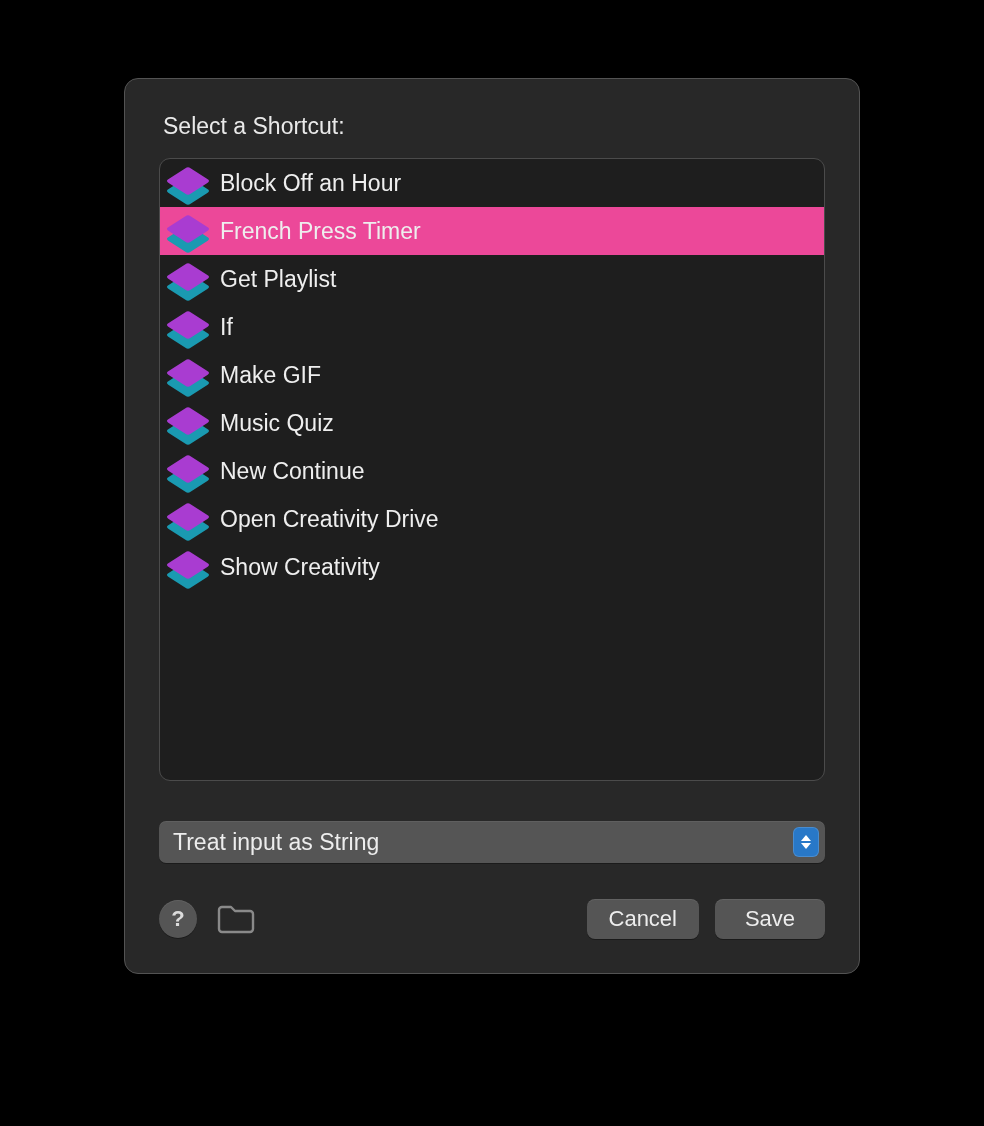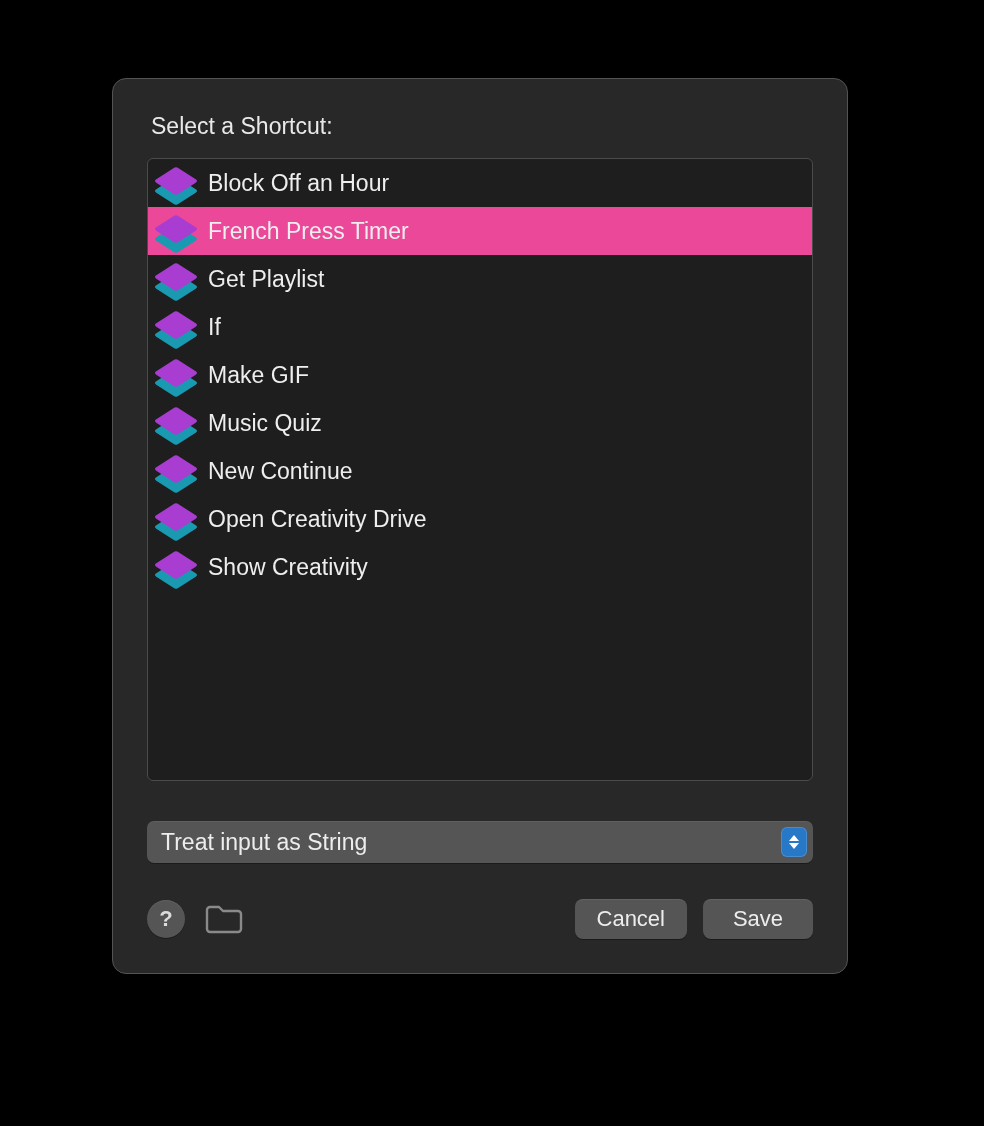--- a/index.html
+++ b/index.html
@@ -5,21 +5,21 @@
   * { box-sizing: border-box; margin: 0; padding: 0; }
   html, body {
     width: 984px;
     height: 1126px;
     background: #000;
     font-family: -apple-system, BlinkMacSystemFont, "Helvetica Neue", Arial, sans-serif;
     overflow: hidden;
   }
   .dialog {
     position: absolute;
-    left: 112px;
+    left: 124px;
     top: 78px;
     width: 736px;
     height: 896px;
     background: #282828;
     border: 1px solid #535353;
     border-radius: 14px;
     box-shadow: 0 20px 60px rgba(0,0,0,0.7);
     padding: 34px;
     display: flex;
     flex-direction: column;
@@ -28,21 +28,21 @@
     color: #e9e9e9;
     font-size: 23px;
     font-weight: 400;
     margin-bottom: 18px;
     margin-left: 4px;
   }
   .listbox {
     flex: 1;
     background: #1e1e1e;
     border: 1px solid #4b4b4b;
-    border-radius: 6px;
+    border-radius: 11px;
     overflow: hidden;
   }
   .row {
     display: flex;
     align-items: center;
     height: 48px;
     padding-left: 12px;
     gap: 16px;
     cursor: default;
   }

